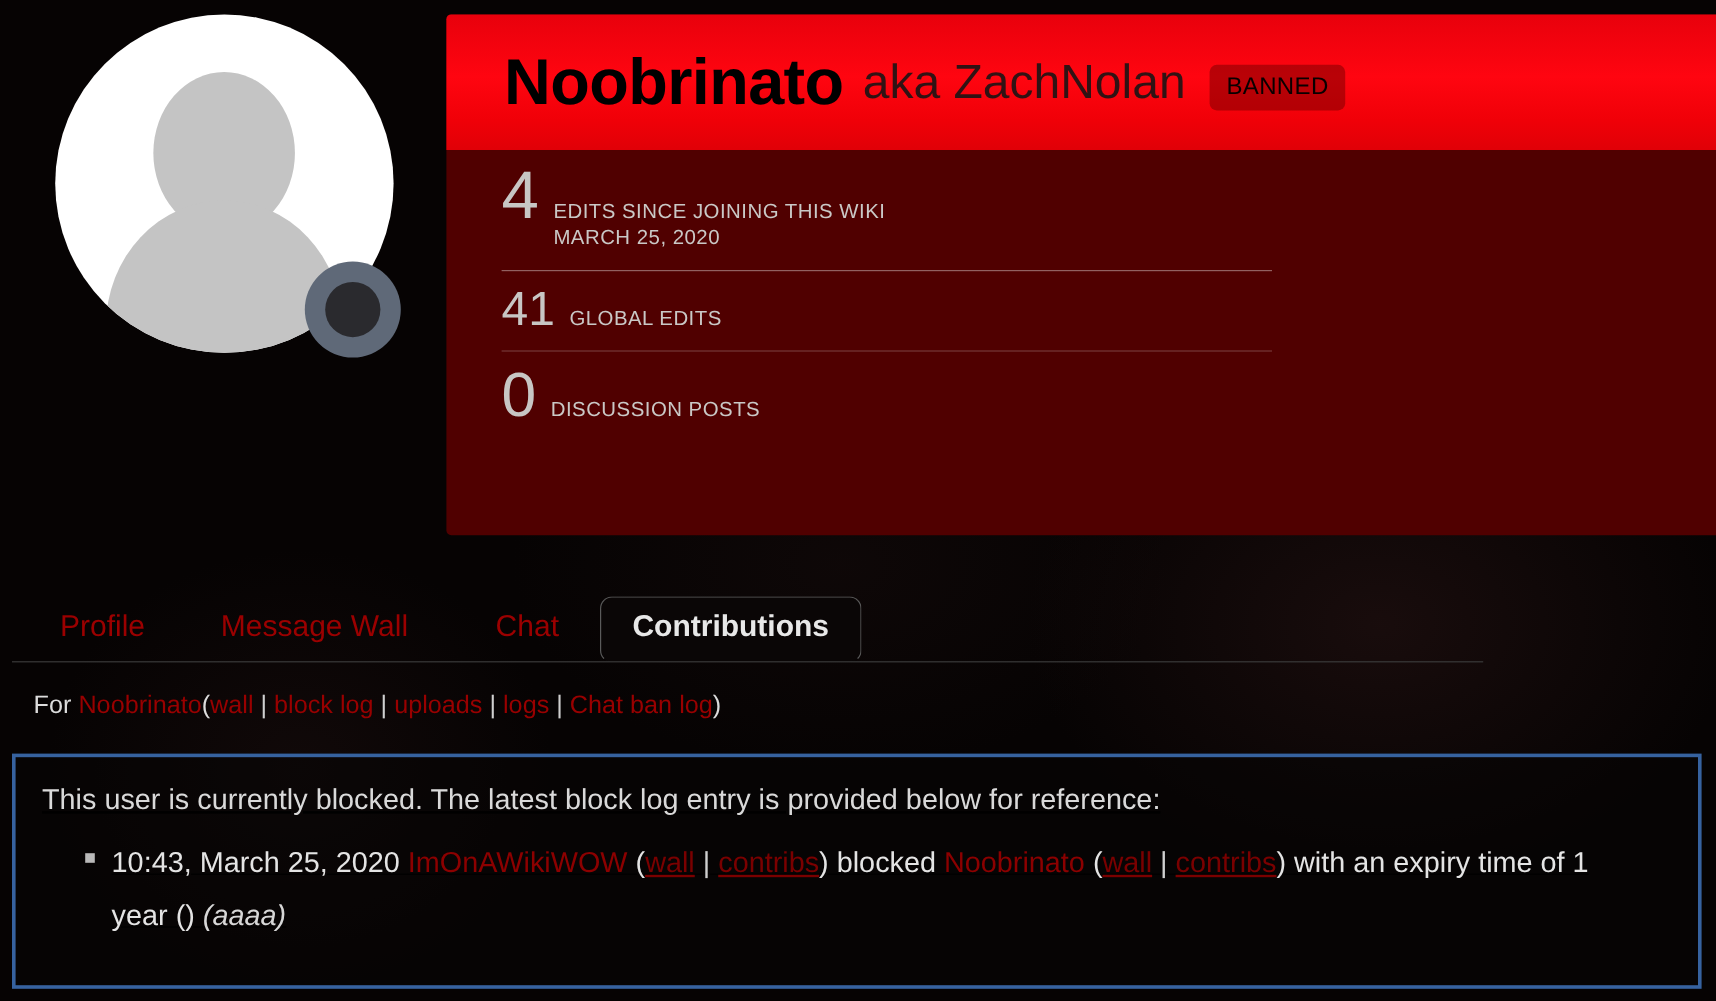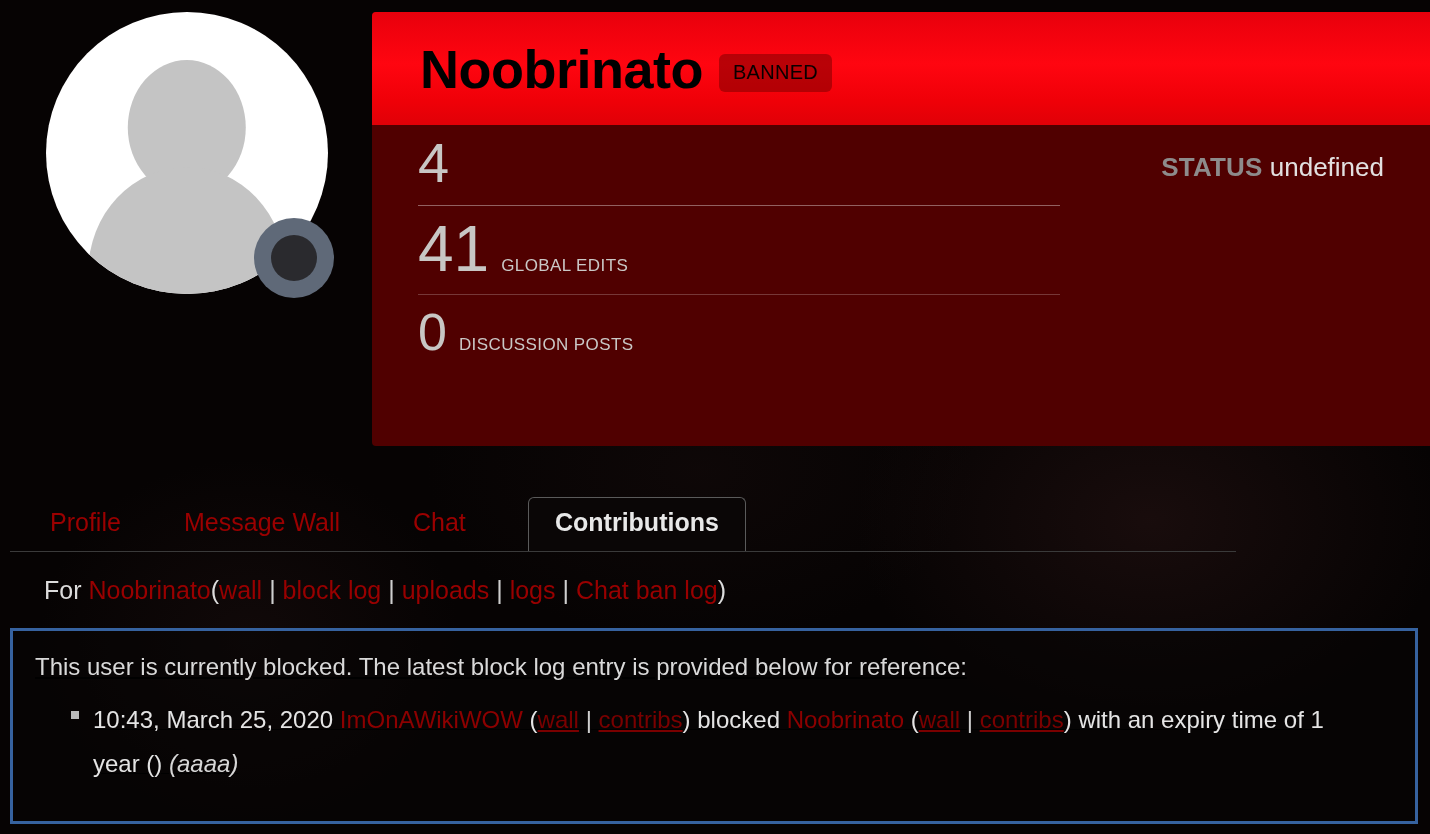--- a/index.html
+++ b/index.html
@@ -107,21 +107,21 @@
   .stat-line { display: flex; align-items: baseline; }
   .stat-num {
     color: #c8c6c4; font-weight: 300;
     line-height: .92; margin-right: 12px;
   }
   .stat-label {
     color: #cac8c6; font-size: 17px; letter-spacing: .4px;
     text-transform: uppercase; line-height: 1.25;
   }
   #stat-edits .stat-num { font-size: 56px; }
-  #stat-global .stat-num { font-size: 64px; }
+  #stat-global .stat-num { font-size: 40px; }
   #stat-posts .stat-num { font-size: 52px; }
   .stat-sep {
     height: 1px; background: rgba(255,255,255,.38);
     margin: 16px 0 14px;
   }
   .stat-sep.dim { background: rgba(255,255,255,.22); }
 
   #status-block {
     position: absolute; right: 46px; top: 140px;
     font-size: 26px; white-space: nowrap;
@@ -147,22 +147,22 @@
     color: #e8e8e8; font-weight: bold;
     background: #0a0606;
     border: 1px solid #5a5a5a; border-bottom: 1px solid #0a0606;
     border-radius: 6px 6px 0 0;
     padding: 10px 26px 14px;
     bottom: 0;
   }
 
   
   #for-line {
-    position: absolute; left: 44px; top: 576px;
-    font-size: 25px; color: #dcdcdc;
+    position: absolute; left: 28px; top: 576px;
+    font-size: 21px; color: #dcdcdc;
     white-space: nowrap;
   }
   #for-line a, .redlink { color: #990000; text-decoration: none; }
   #for-line .pipe { color: #cfcfcf; }
 
   
   #block-notice {
     position: absolute; left: 10px; top: 628px;
     width: 1408px; height: 196px;
     border: 3px solid #36629f;
@@ -193,28 +193,33 @@
 
 <div id="page">
 
   <div id="masthead">
 
     <div id="card">
       <div id="card-pointer"></div>
 
       <div id="card-banner">
         <span id="display-name">Noobrinato</span>
+        <span id="aka-name">aka ZachNolan</span>
         <span id="banned-tag">BANNED</span>
       </div>
 
       <div id="stats">
 
         <div class="stat-row" id="stat-edits">
           <div class="stat-line">
             <span class="stat-num">4</span>
+            <span class="stat-label">
+              <span>EDITS SINCE JOINING THIS WIKI</span><br>
+              <span>MARCH 25, 2020</span>
+            </span>
           </div>
         </div>
 
         <div class="stat-sep"></div>
 
         <div class="stat-row" id="stat-global">
           <div class="stat-line">
             <span class="stat-num">41</span>
             <span class="stat-label">GLOBAL EDITS</span>
           </div>
@@ -224,43 +229,39 @@
 
         <div class="stat-row" id="stat-posts">
           <div class="stat-line">
             <span class="stat-num">0</span>
             <span class="stat-label">DISCUSSION POSTS</span>
           </div>
         </div>
 
       </div>
 
-      <div id="status-block">
-        <span id="status-label">STATUS</span>
-        <span id="status-value">undefined</span>
-      </div>
     </div>
 
     <div id="avatar-wrap">
       <div id="avatar">
         <div id="avatar-head"></div>
         <div id="avatar-body"></div>
       </div>
       <div id="avatar-badge">
         <div id="avatar-badge-inner"></div>
       </div>
     </div>
 
   </div>
 
   <div id="tabs">
     <div class="tab" style="left:46px;">Profile</div>
     <div class="tab" style="left:180px;">Message Wall</div>
     <div class="tab" style="left:409px;">Chat</div>
-    <div class="tab active" style="left:528px;">Contributions</div>
+    <div class="tab active" style="left:500px;border-radius:10px;">Contributions</div>
     <div id="tab-rule"></div>
   </div>
 
   <div id="for-line"><span>For</span>
     <a href="#">Noobrinato</a><span>(</span><a href="#">wall</a> <span class="pipe">|</span> <a href="#">block log</a> <span class="pipe">|</span> <a href="#">uploads</a> <span class="pipe">|</span> <a href="#">logs</a> <span class="pipe">|</span> <a href="#">Chat ban log</a><span>)</span></div>
 
   <div id="block-notice">
     <p id="notice-text">This user is currently blocked. The latest block log entry is provided below for reference:</p>
     <ul id="notice-list">
       <li>

